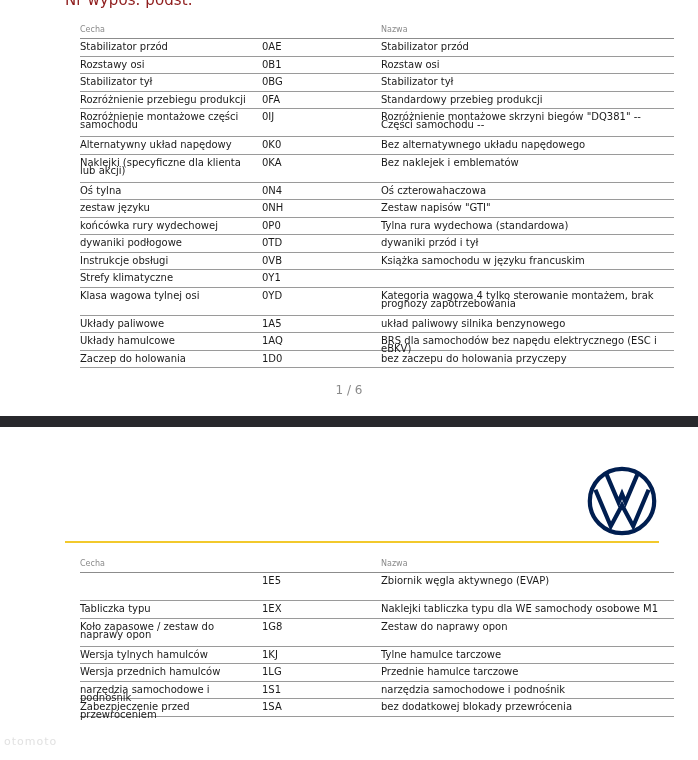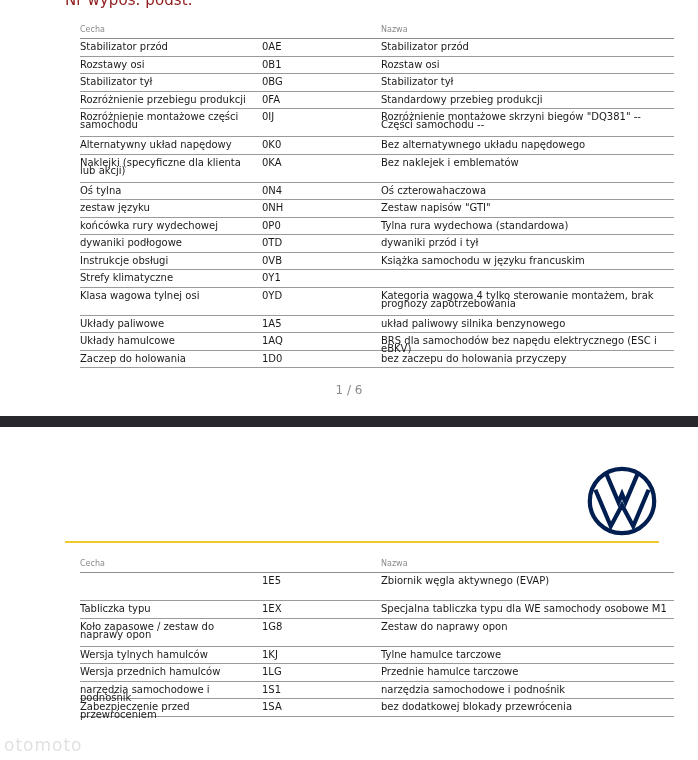--- a/index.html
+++ b/index.html
@@ -36,21 +36,21 @@
 
   .page-counter {
     position:absolute; top:383px; left:0; width:698px; text-align:center;
     font-size:12px; color:#8a8a8a;
   }
 
   .vw-logo { position:absolute; left:587px; top:39px; width:70px; height:70px; }
   .yellow-rule { position:absolute; left:65px; top:114px; width:594px; height:2px; background:#f2c92c; }
 
   .watermark {
-    position:absolute; left:4px; top:735px; font-size:17px; color:rgba(200,200,200,0.55);
+    position:absolute; left:4px; top:735px; font-size:11px; color:rgba(200,200,200,0.55);
     letter-spacing:1px; white-space:nowrap;
   }
 </style>
 </head>
 <body>
 
 <div class="page" id="page1">
   <div class="doc-title">Nr wypos. podst.</div>
 
   <div class="table" style="top:22px;">
@@ -164,21 +164,21 @@
       <span style="left:301px">Nazwa</span>
     </div>
 
     <div class="row h2">
         <span class="c2">1E5</span>
         <span class="c3">Zbiornik węgla aktywnego (EVAP)</span>
       </div>
     <div class="row h1">
         <span class="c1">Tabliczka typu</span>
         <span class="c2">1EX</span>
-        <span class="c3">Specjalna tabliczka typu dla WE  samochody osobowe M1</span>
+        <span class="c3">Naklejki tabliczka typu dla WE  samochody osobowe M1</span>
       </div>
     <div class="row h2">
         <span class="c1">Koło zapasowe / zestaw do naprawy opon</span>
         <span class="c2">1G8</span>
         <span class="c3">Zestaw do naprawy opon</span>
       </div>
     <div class="row h1">
         <span class="c1">Wersja tylnych hamulców</span>
         <span class="c2">1KJ</span>
         <span class="c3">Tylne hamulce tarczowe</span>

